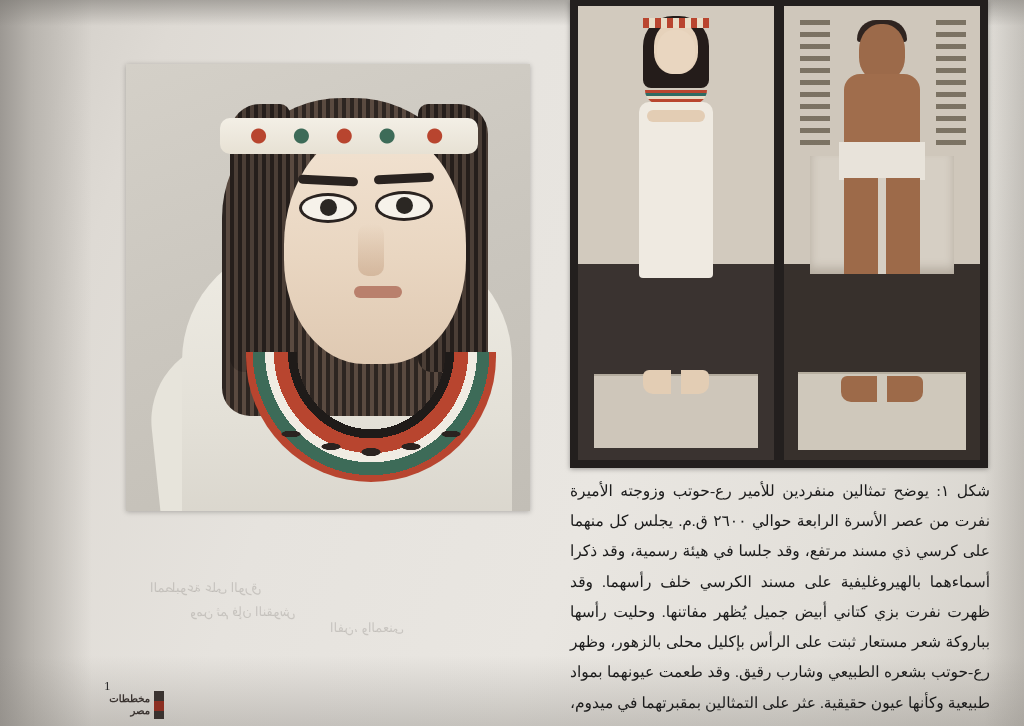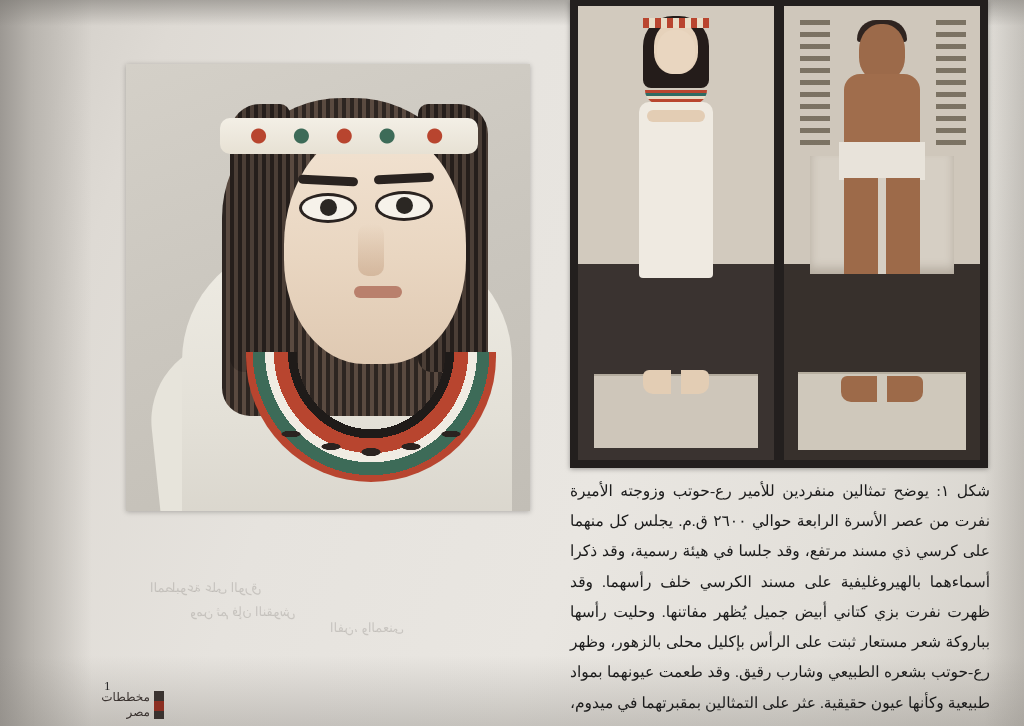--- a/index.html
+++ b/index.html
@@ -321,24 +321,25 @@
     display: flex;
     align-items: center;
     gap: 4px;
     direction: rtl;
   }
   .footer-logo .mark {
     width: 10px; height: 28px;
     background: linear-gradient(180deg,#3a3330 0 10px, #8c2f22 10px 20px, #3a3330 20px 28px);
   }
   .footer-logo .txt {
-    font-size: 12px;
+    font-size: 10px;
     line-height: 1.25;
     color: #3a3330;
     white-space: nowrap;
+    font-weight: bold;
   }
 </style>
 </head>
 <body>
 
 <div class="page">
 
   <div class="paper"></div>
   <div class="edge-strip"></div>
   <div class="paper-shade-left"></div>

